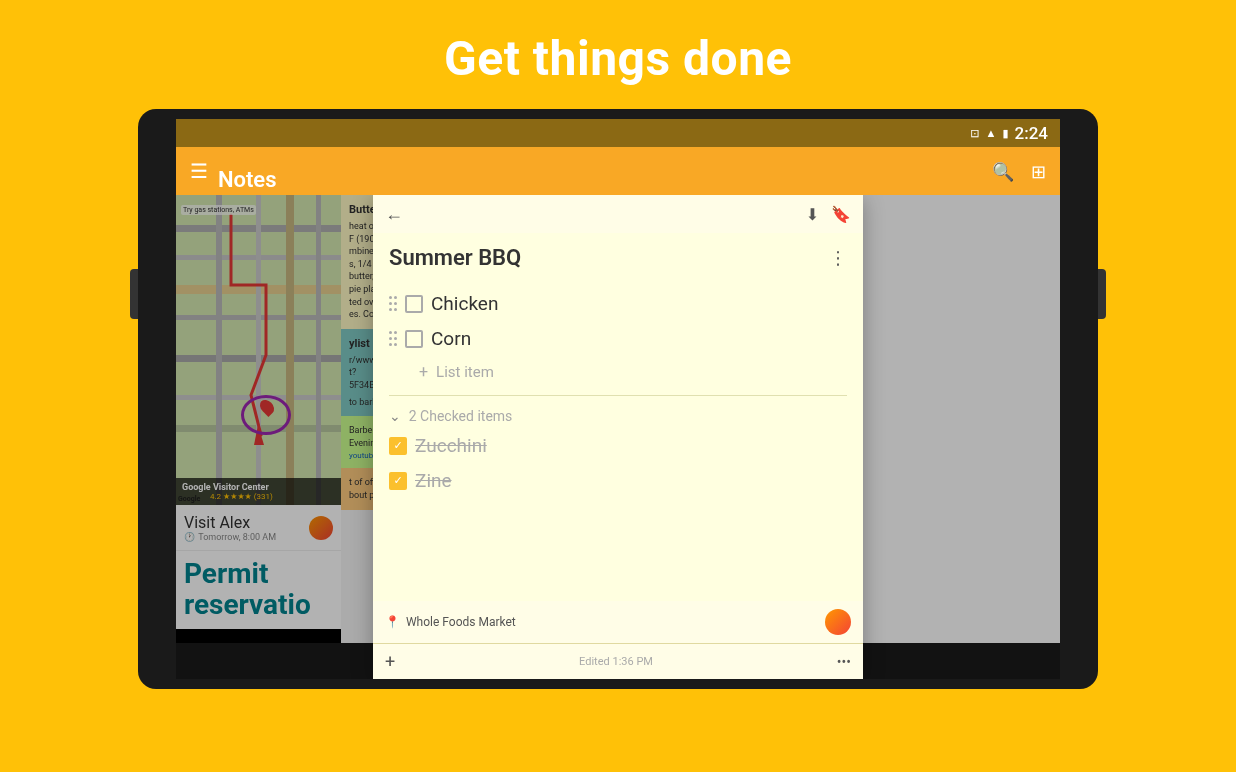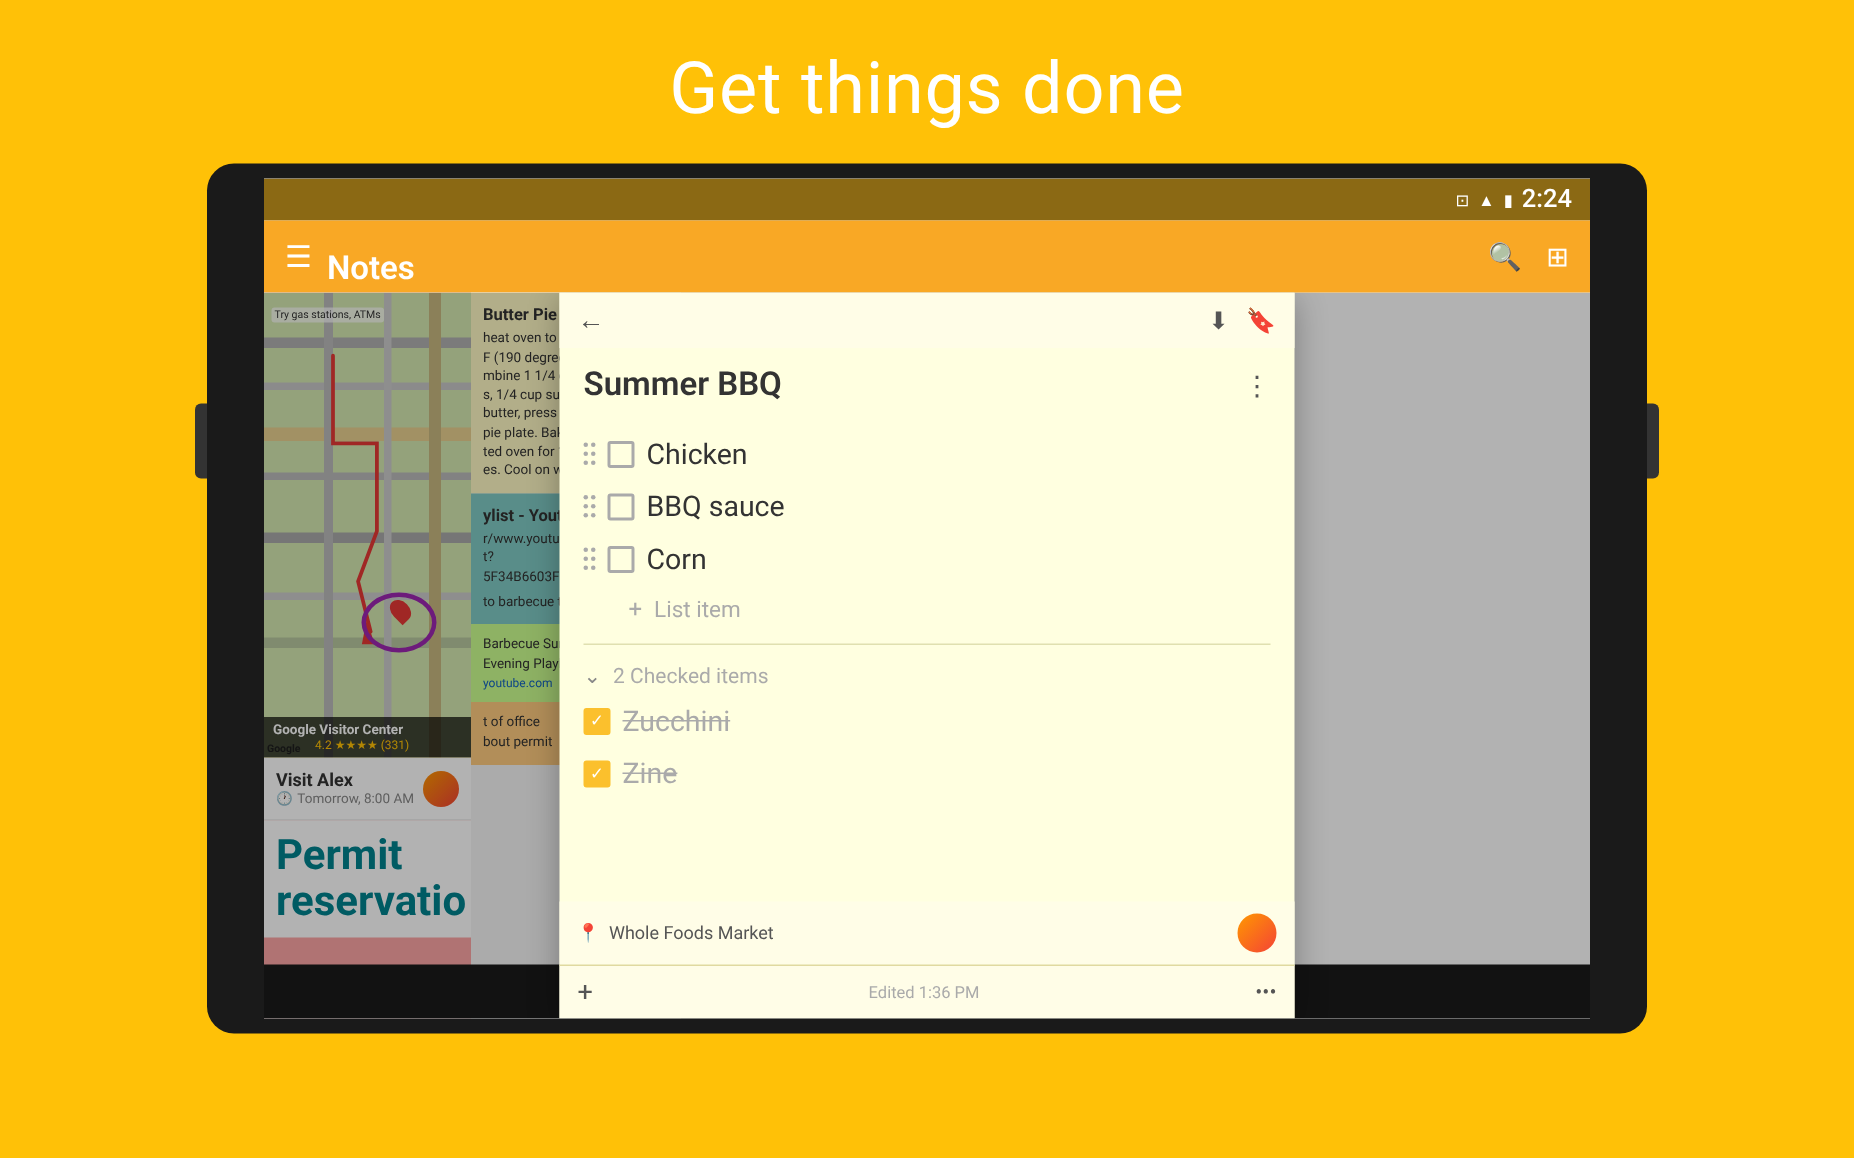--- a/index.html
+++ b/index.html
@@ -10,21 +10,21 @@
       font-family: 'Roboto', Arial, sans-serif;
       display: flex;
       flex-direction: column;
       align-items: center;
       justify-content: flex-start;
       overflow: hidden;
     }
     .headline {
       color: #fff;
       font-size: 48px;
-      font-weight: 400;
+      font-weight: 700;
       margin-top: 30px;
       margin-bottom: 22px;
       letter-spacing: 0.5px;
     }
     
     .tablet-frame {
       width: 960px;
       height: 580px;
       background: #1a1a1a;
       border-radius: 18px;
@@ -126,23 +126,23 @@
     }
     
     .main-content {
       display: flex;
       flex: 1;
       overflow: hidden;
       position: relative;
     }
     
     .left-panel {
-      width: 138px;
+      width: 165px;
       flex-shrink: 0;
-      background: #fca5a5;
+      background: #000000;
       position: relative;
       overflow: hidden;
     }
     .map-area {
       width: 100%;
       height: 310px;
       background: #c8dca0;
       position: relative;
       overflow: hidden;
     }
@@ -194,22 +194,22 @@
     
     .visit-card {
       background: #fff;
       border-bottom: 1px solid #eee;
       padding: 8px 8px;
       display: flex;
       align-items: center;
       justify-content: space-between;
     }
     .visit-card-title {
-      font-size: 12px;
-      font-weight: bold;
+      font-size: 16px;
+      font-weight: normal;
       color: #333;
     }
     .visit-card-time {
       display: flex;
       align-items: center;
       gap: 3px;
       font-size: 9px;
       color: #888;
     }
     .visit-avatar {
@@ -633,38 +633,20 @@
                   <div class="drag-dot-row">
                       <div class="drag-dot"></div>
                       <div class="drag-dot"></div>
                     </div>
                   <div class="drag-dot-row">
                       <div class="drag-dot"></div>
                       <div class="drag-dot"></div>
                     </div>
                 </div>
                 <div class="checkbox"></div>
-                <span class="item-text">BBQ sauce</span>
-              </div>
-              <div class="checklist-item">
-                <div class="drag-handle">
-                  <div class="drag-dot-row">
-                      <div class="drag-dot"></div>
-                      <div class="drag-dot"></div>
-                    </div>
-                  <div class="drag-dot-row">
-                      <div class="drag-dot"></div>
-                      <div class="drag-dot"></div>
-                    </div>
-                  <div class="drag-dot-row">
-                      <div class="drag-dot"></div>
-                      <div class="drag-dot"></div>
-                    </div>
-                </div>
-                <div class="checkbox"></div>
                 <span class="item-text">Corn</span>
               </div>
 
               <div class="add-item-row">
                 <span class="add-icon">+</span>
                 <span class="add-text">List item</span>
               </div>
             </div>
 
             <hr class="divider">

